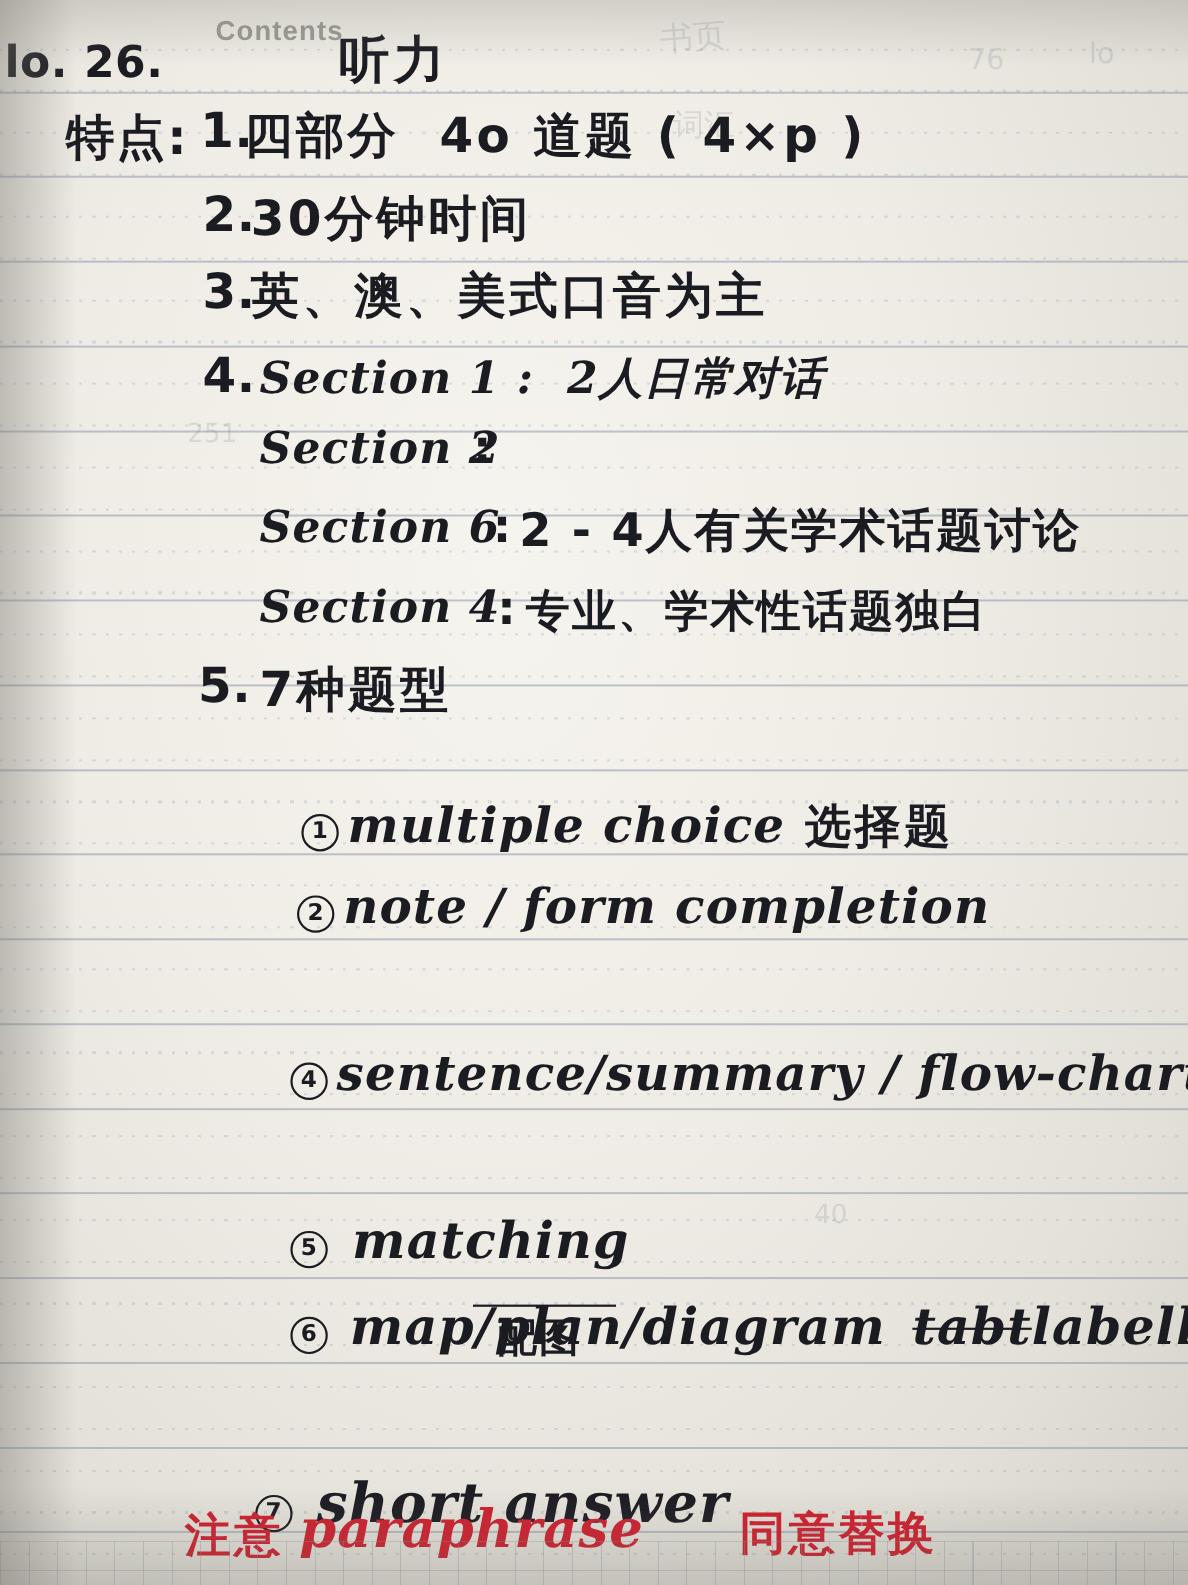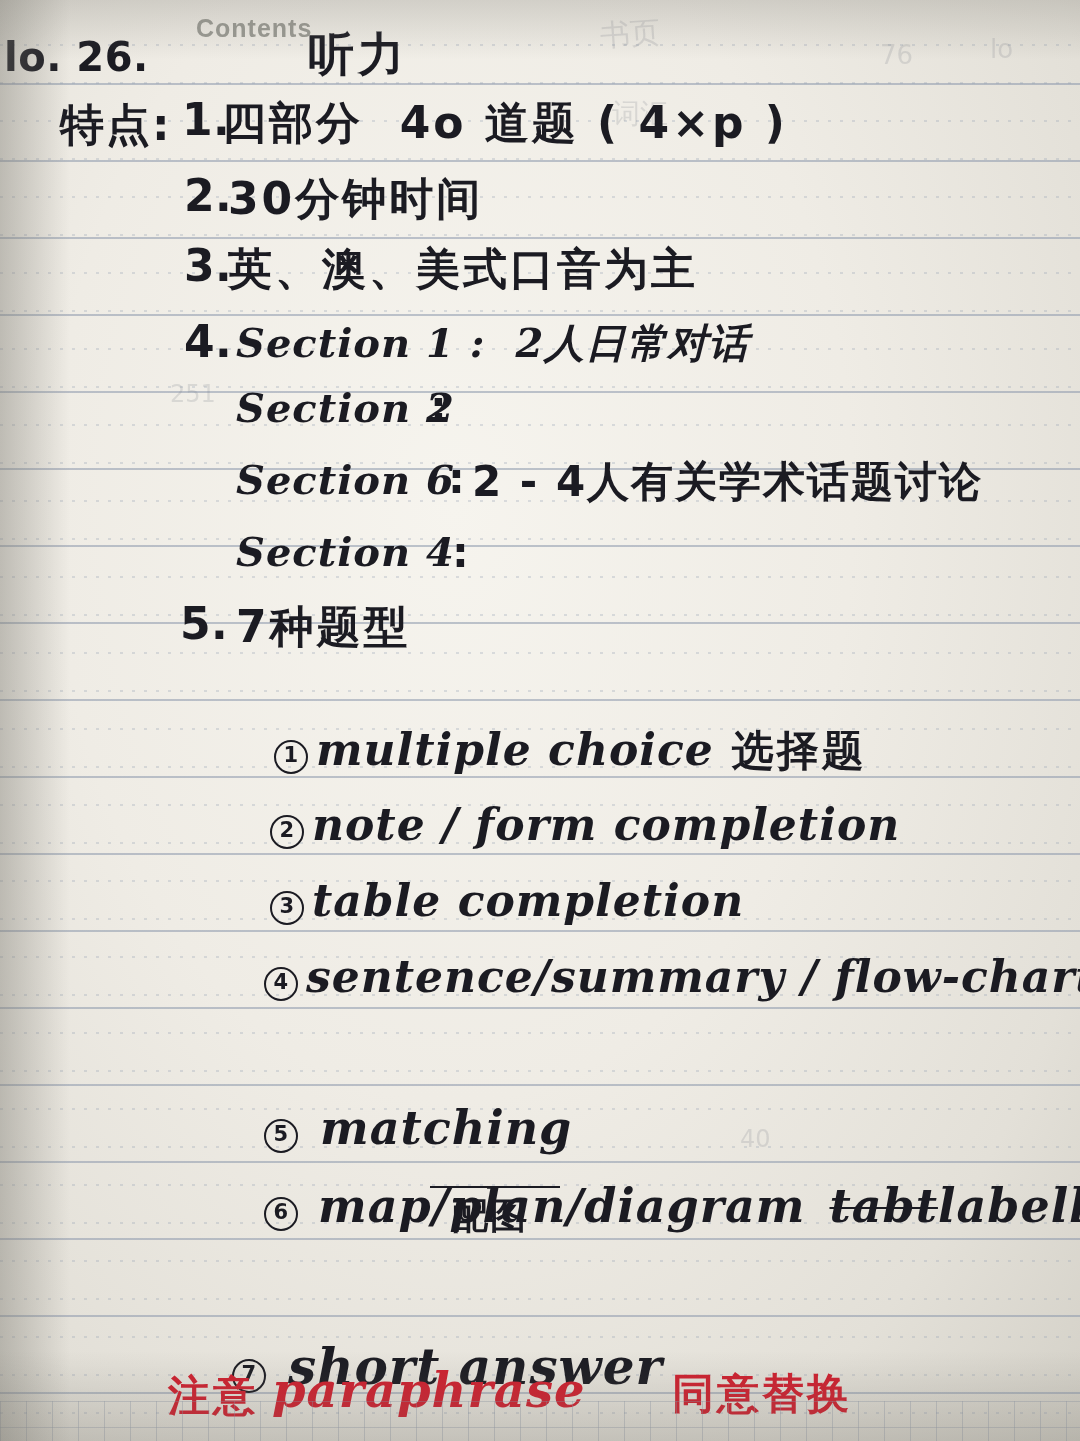--- a/index.html
+++ b/index.html
@@ -147,21 +147,21 @@
 <div id="page">
   <div id="paper"></div>
   <div id="rules"></div>
   <div id="dots"></div>
 
   <div class="bleed" style="left:600px; top:14px; font-size:30px; transform:rotate(-4deg);">书页</div>
   <div class="bleed" style="left:880px; top:40px; font-size:26px;">76</div>
   <div class="bleed" style="left:990px; top:34px; font-size:26px;">lo</div>
   <div class="bleed" style="left:600px; top:95px; font-size:28px;margin-left:12px;">词汇</div>
   <div class="bleed" style="left:170px; top:380px; font-size:24px;">251</div>
-  <div class="bleed" style="left:740px; top:1090px; font-size:24px;margin-top:35px;">40</div>
+  <div class="bleed" style="left:740px; top:1090px; font-size:24px;">40</div>
 
   <div class="ink printed" style="left:196px; top:14px; font-size:25px;">Contents</div>
 
   <div class="ink hand" style="left:4px; top:34px; font-size:40px;">lo. 26.</div>
   <div class="ink hand" style="left:308px; top:24px; font-size:46px; letter-spacing:4px;">听力</div>
 
   <div class="ink hand" style="left:60px; top:96px; font-size:44px; letter-spacing:2px;">特点:</div>
 
   <div class="ink hand" style="left:182px; top:94px; font-size:44px;">1.</div>
   <div class="ink hand" style="left:222px; top:94px; font-size:44px; letter-spacing:3px;">四部分  4o 道题 ( 4×p )</div>
@@ -177,35 +177,33 @@
 
   <div class="ink cursive" style="left:236px; top:384px; font-size:40px;">Section 2</div>
   <div class="ink hand" style="left:430px; top:382px; font-size:42px;">:</div>
 
   <div class="ink cursive" style="left:236px; top:456px; font-size:40px;">Section 6</div>
   <div class="ink hand" style="left:448px; top:454px; font-size:42px;">:</div>
   <div class="ink hand" style="left:472px; top:454px; font-size:42px; letter-spacing:2px;">2 - 4人有关学术话题讨论</div>
 
   <div class="ink cursive" style="left:236px; top:528px; font-size:40px;">Section 4</div>
   <div class="ink hand" style="left:452px; top:528px; font-size:42px;">:</div>
+  <div class="ink hand" style="left:478px; top:528px; font-size:40px; letter-spacing:2px;">专业、学术性话题独白</div>
 
   <div class="ink hand" style="left:180px; top:598px; font-size:44px;">5.</div>
   <div class="ink hand" style="left:236px; top:598px; font-size:44px; letter-spacing:3px;">7种题型</div>
 
   <div class="ink" style="left:232px; top:676px; font-size:40px;">
     <span class="circ">1</span><span class="cursive" style="font-size:44px;">multiple choice</span><span class="hand" style="font-size:42px; margin-left:18px; letter-spacing:3px;">选择题</span>
   </div>
 
   <div class="ink" style="left:228px; top:752px; font-size:40px;">
     <span class="circ">2</span><span class="cursive" style="font-size:44px;">note / form completion</span>
   </div>
 
-  <div class="ink" style="left:228px; top:828px; font-size:40px;">
-    <span class="circ">3</span><span class="cursive" style="font-size:44px;">table completion</span>
-  </div>
 
   <div class="ink" style="left:222px; top:904px; font-size:40px;">
     <span class="circ">4</span><span class="cursive" style="font-size:44px;">sentence/summary / flow-chart/</span>
   </div>
 
   <div class="ink" style="left:222px; top:1054px; font-size:40px;">
     <span class="circ">5</span><span class="cursive" style="font-size:46px; margin-left:14px;">matching</span>
   </div>
 
   <div class="ink" style="left:222px; top:1132px; font-size:40px;">

